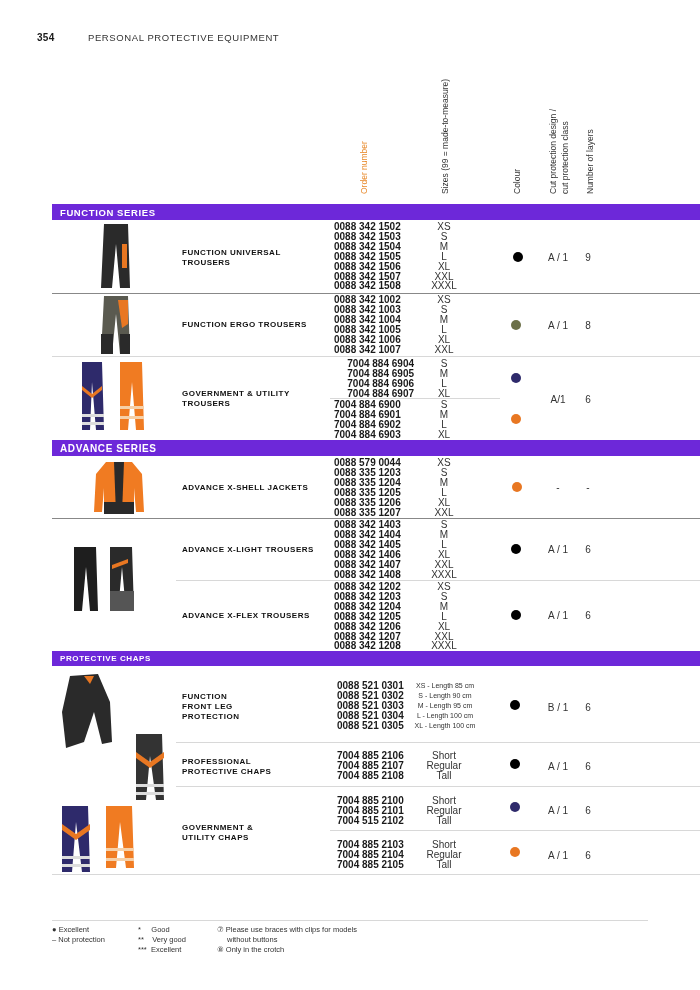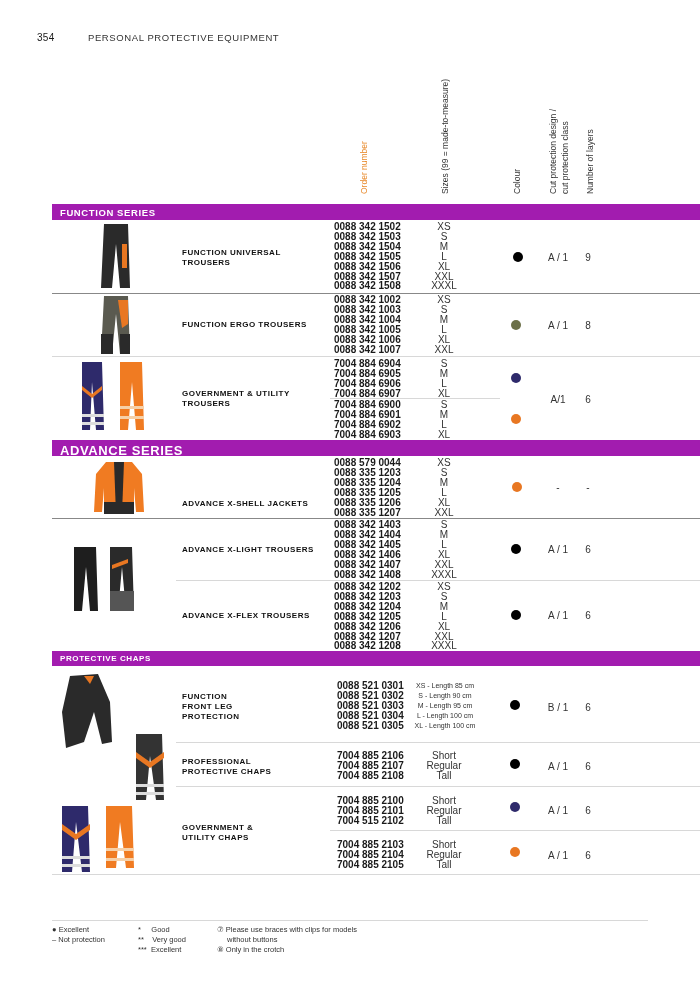--- a/index.html
+++ b/index.html
@@ -1,23 +1,23 @@
 <!DOCTYPE html>
 <html><head>
 <meta charset="utf-8">
 <style>
   * { box-sizing: border-box; margin: 0; padding: 0; }
   html, body { width: 700px; height: 990px; background: #fff; overflow: hidden; }
   body { font-family: "Liberation Sans", sans-serif; color: #1a1a1a; position: relative; }
   .abs { position: absolute; }
-  .pagenum { left: 37px; top: 32px; font-weight: normal; font-size: 10px; letter-spacing: 0.3px; }
+  .pagenum { left: 37px; top: 32px; font-weight: bold; font-size: 10px; letter-spacing: 0.3px; }
   .pagetitle { left: 88px; top: 32px; font-size: 9.5px; letter-spacing: 0.6px; color: #333; }
   .colhead { position: absolute; writing-mode: vertical-rl; transform: rotate(180deg); font-size: 8.5px; color: #333; white-space: nowrap; line-height: 10px; }
   .colhead.orange { color: #e8892a; }
-  .bar { position: absolute; left: 52px; width: 648px; background: #a21caf; color: #fff; font-weight: bold; letter-spacing: 0.6px; }
+  .bar { position: absolute; left: 52px; width: 648px; background: #6d28d9; color: #fff; font-weight: bold; letter-spacing: 0.6px; }
   .bar span { position: absolute; left: 8px; }
   .hline { position: absolute; height: 1px; background: #888; }
   .hline.light { background: #d8d8d8; }
   .pname { position: absolute; left: 182px; font-weight: bold; font-size: 8px; letter-spacing: 0.5px; line-height: 10px; color: #111; }
   .ordlist, .sizelist { position: absolute; font-size: 10px; line-height: 9.9px; }
   .ordlist { left: 334px; font-weight: bold; width: 80px; }
   .sizelist { left: 404px; width: 80px; text-align: center; color: #333; }
   .dot { position: absolute; width: 10px; height: 10px; border-radius: 50%; }
   .cls, .layers { position: absolute; font-size: 10px; color: #333; text-align: center; width: 30px; }
   .cls { left: 543px; }
@@ -107,21 +107,21 @@
   <rect x="4" y="54" width="22" height="3" fill="#ddd"></rect>
     <rect x="4" y="62" width="22" height="3" fill="#ddd"></rect>
   <path d="M42 2 L64 2 L66 70 L58 70 L54 22 L50 70 L42 70 Z" fill="#f07b22"></path>
   <rect x="42" y="46" width="24" height="3" fill="#f6d0a8"></rect>
     <rect x="42" y="56" width="24" height="3" fill="#f6d0a8"></rect>
 </svg>
 <div class="pname" style="top:389px;">
     <div>GOVERNMENT &amp; UTILITY</div>
     <div>TROUSERS</div>
   </div>
-<div class="ordlist" style="top:359px;">
+<div class="ordlist" style="top:359px;text-align:right;">
   <div>7004 884 6904</div>
     <div>7004 884 6905</div>
     <div>7004 884 6906</div>
     <div>7004 884 6907</div>
 </div>
 <div class="sizelist" style="top:359px;">
   <div>S</div>
     <div>M</div>
     <div>L</div>
     <div>XL</div>
@@ -137,30 +137,30 @@
   <div>S</div>
     <div>M</div>
     <div>L</div>
     <div>XL</div>
 </div>
 <div class="dot" style="left:511px; top:373px; background:#2e2a6b;"></div>
 <div class="dot" style="left:511px; top:414px; background:#e87722;"></div>
 <div class="cls" style="top:394px;">A/1</div>
 <div class="layers" style="top:394px;">6</div>
 
-<div class="bar" style="top:440px; height:16px; font-size:13px;">
+<div class="bar" style="top:440px; height:16px; font-size:10px;">
     <span style="top:3px;">ADVANCE SERIES</span>
   </div>
 
 <svg class="img" style="left:92px; top:458px;" width="54" height="58">
   <path d="M14 4 L40 4 L50 16 L52 54 L44 54 L42 30 L42 56 L12 56 L12 30 L10 54 L2 54 L4 16 Z" fill="#f07b22"></path>
   <path d="M22 4 L32 4 L30 56 L24 56 Z" fill="#2a2a2a"></path>
   <rect x="12" y="44" width="30" height="12" fill="#2a2a2a"></rect>
 </svg>
-<div class="pname" style="top:483px;margin-top:16px;">ADVANCE X-SHELL JACKETS</div>
+<div class="pname" style="top:483px;">ADVANCE X-SHELL JACKETS</div>
 <div class="ordlist" style="top:458px;">
   <div>0088 579 0044</div>
     <div>0088 335 1203</div>
     <div>0088 335 1204</div>
     <div>0088 335 1205</div>
     <div>0088 335 1206</div>
     <div>0088 335 1207</div>
 </div>
 <div class="sizelist" style="top:458px;">
   <div>XS</div>

